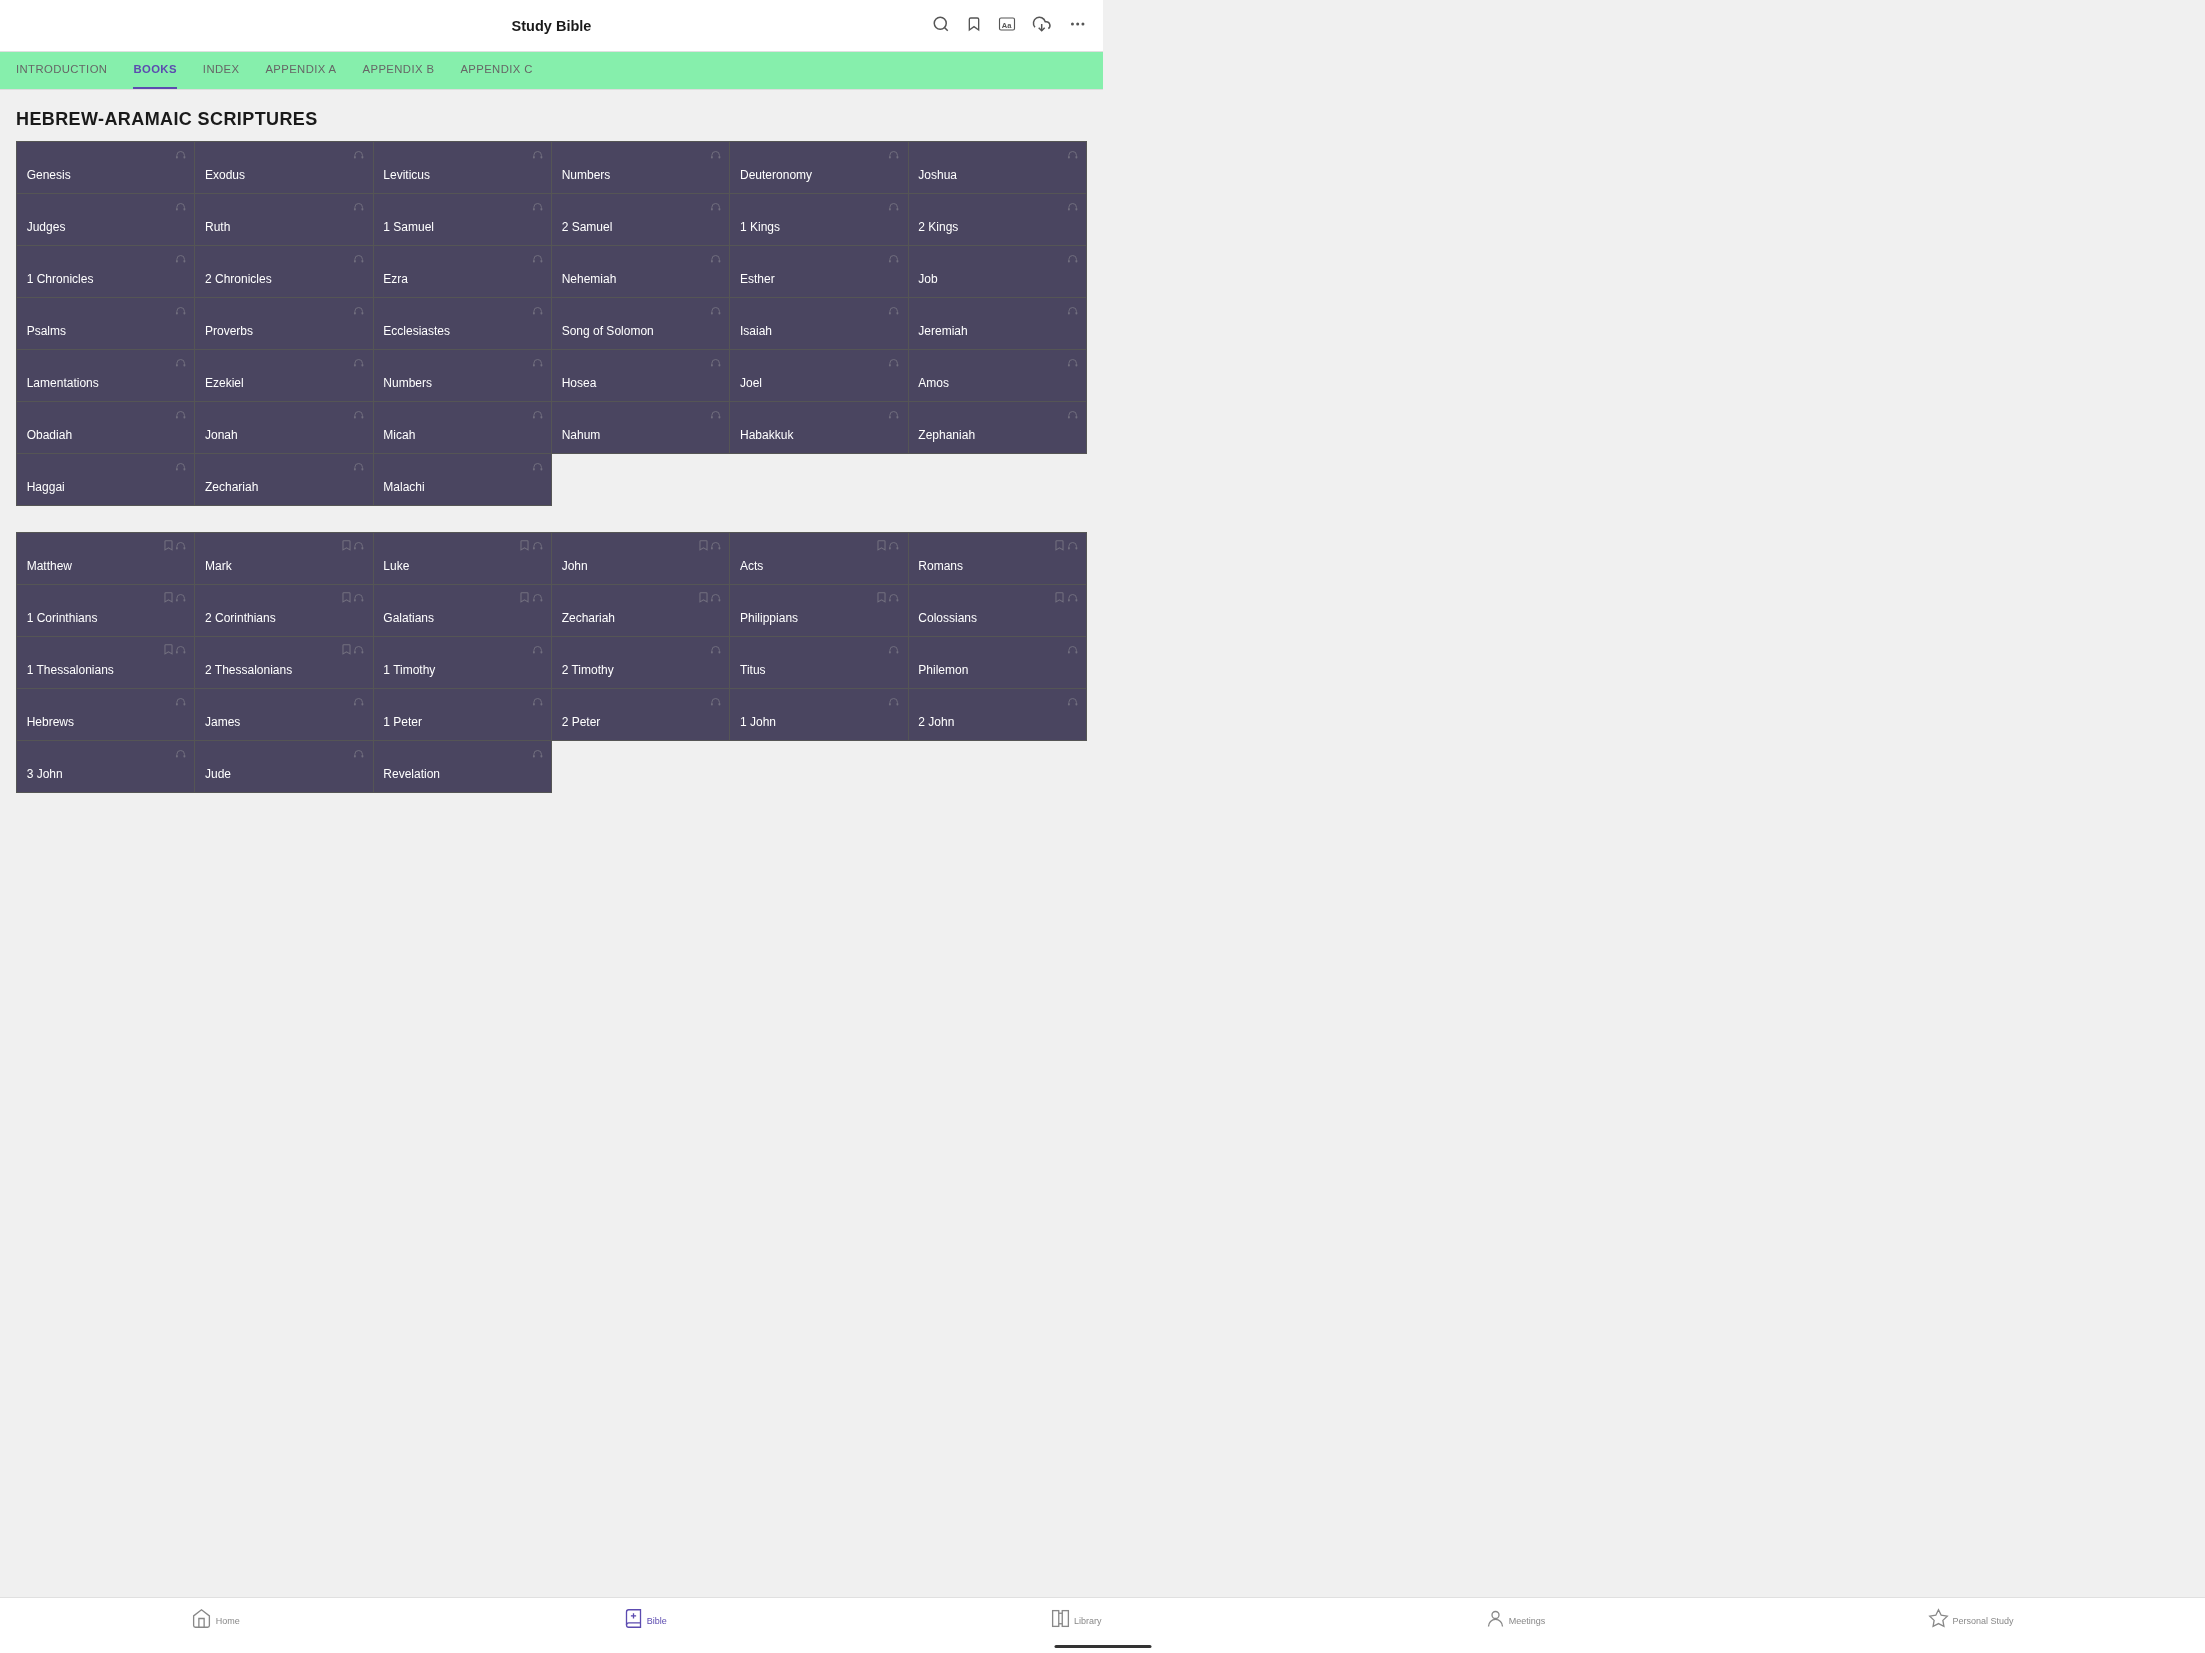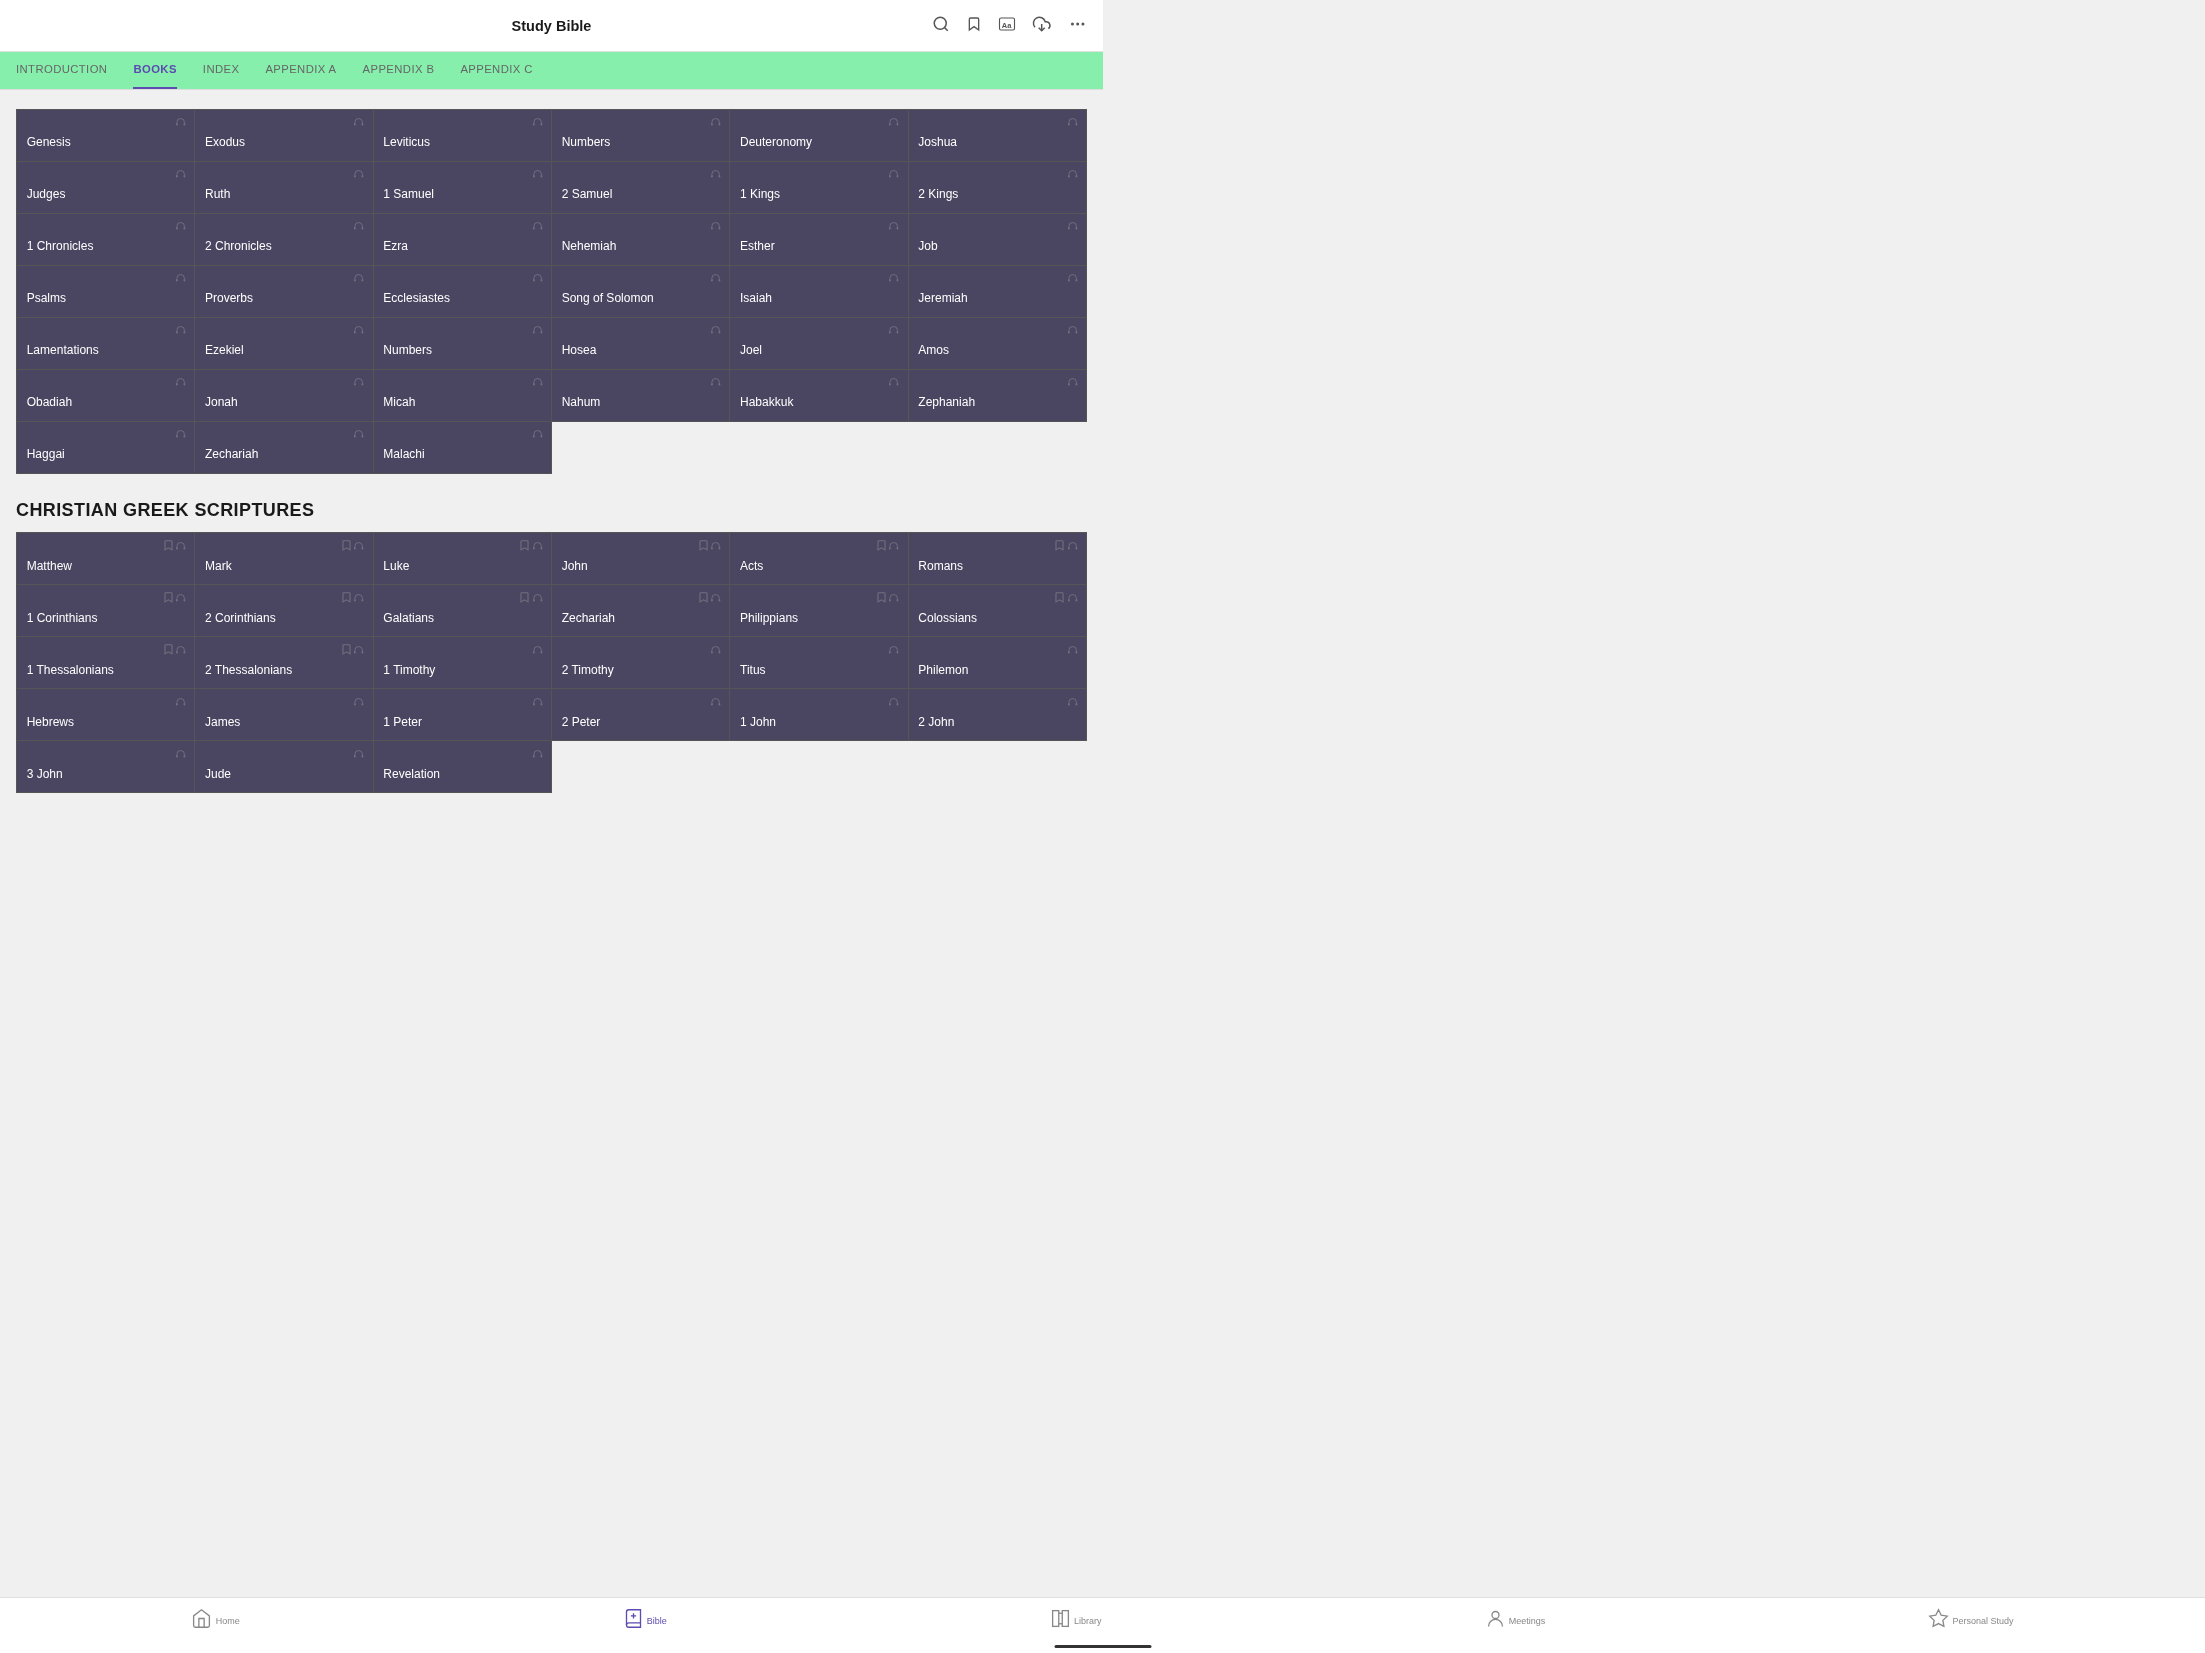--- a/index.html
+++ b/index.html
@@ -240,20 +240,21 @@
   <div class="nav-tab">INTRODUCTION</div>
   <div class="nav-tab active">BOOKS</div>
   <div class="nav-tab">INDEX</div>
   <div class="nav-tab">APPENDIX A</div>
   <div class="nav-tab">APPENDIX B</div>
   <div class="nav-tab">APPENDIX C</div>
 </div>
 
 <div class="content">
 
+  <div class="section-title">HEBREW-ARAMAIC SCRIPTURES</div>
   <div class="book-grid" id="hebrew-grid">
       <div class="book-cell">
         <div class="audio-icon"><svg class="headphone-icon" viewBox="0 0 18 18" fill="none" stroke="#aaa" stroke-width="1.5">
     <path d="M3 11v-1a6 6 0 0 1 12 0v1"></path>
     <rect x="1.5" y="11" width="3" height="4" rx="1.5" fill="#aaa" stroke="none"></rect>
     <rect x="13.5" y="11" width="3" height="4" rx="1.5" fill="#aaa" stroke="none"></rect>
   </svg></div>
         <span class="book-name">Genesis</span>
       </div>
       <div class="book-cell">
@@ -558,21 +559,20 @@
     <rect x="1.5" y="11" width="3" height="4" rx="1.5" fill="#aaa" stroke="none"></rect>
     <rect x="13.5" y="11" width="3" height="4" rx="1.5" fill="#aaa" stroke="none"></rect>
   </svg></div>
         <span class="book-name">Malachi</span>
       </div>
       <div class="book-cell empty"></div>
       <div class="book-cell empty"></div>
       <div class="book-cell empty"></div>
     </div>
 
-  <div class="section-title">CHRISTIAN GREEK SCRIPTURES</div>
   <div class="book-grid" id="greek-grid">
       <div class="book-cell">
         <div class="audio-icon-pair">
           <svg class="bookmark-small" viewBox="0 0 12 16" fill="none" stroke="#aaa" stroke-width="1.5">
     <path d="M2 1h8a1 1 0 0 1 1 1v12l-5-3-5 3V2a1 1 0 0 1 1-1z"></path>
   </svg>
           <svg class="headphone-icon" viewBox="0 0 18 18" fill="none" stroke="#aaa" stroke-width="1.5">
     <path d="M3 11v-1a6 6 0 0 1 12 0v1"></path>
     <rect x="1.5" y="11" width="3" height="4" rx="1.5" fill="#aaa" stroke="none"></rect>
     <rect x="13.5" y="11" width="3" height="4" rx="1.5" fill="#aaa" stroke="none"></rect>

